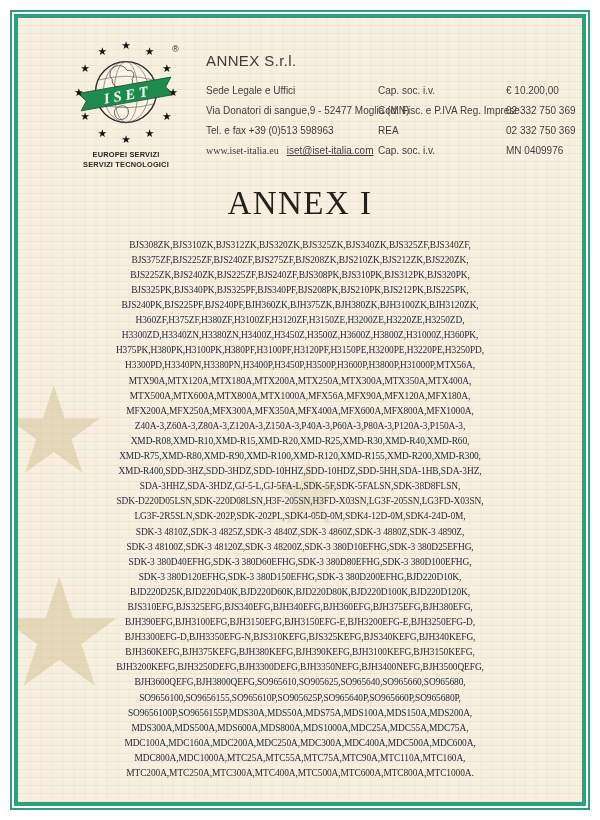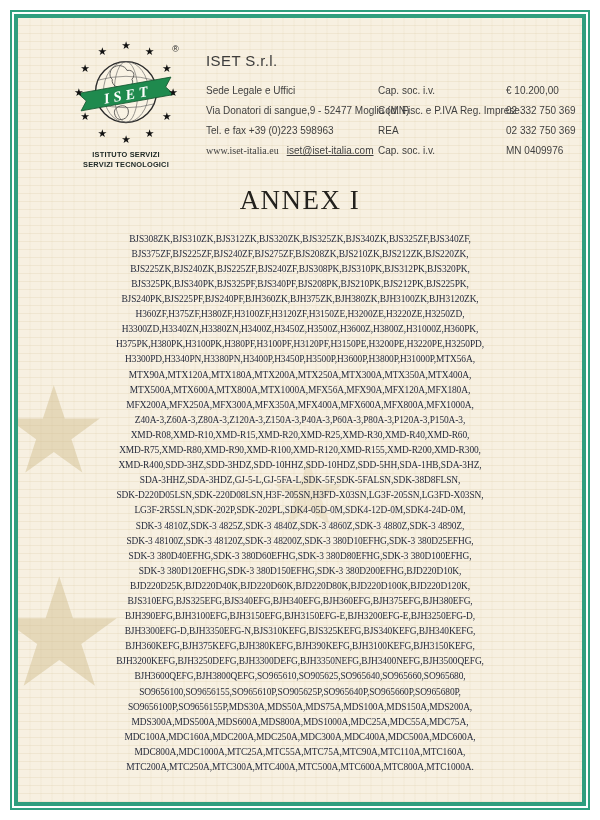--- a/index.html
+++ b/index.html
@@ -19,21 +19,21 @@
   .logo-wrap{width:128px;flex:0 0 128px;text-align:center;}
   .logo-wrap svg{display:block;margin:0 auto;}
   .logo-caption{margin-top:2px;font-size:7.4px;font-weight:bold;color:#202a27;letter-spacing:.2px;line-height:1.4;}
   .hdr-right{flex:1;padding-left:16px;padding-top:14px;}
   .company{font-size:15px;color:#3c3c3c;letter-spacing:.4px;margin:0 0 16px 0;font-weight:400;}
   .info-grid{display:grid;grid-template-columns:172px 128px 1fr;row-gap:9px;font-size:10px;color:#3f3f3f;}
   .info-grid .c{white-space:nowrap;}
   .email{ text-decoration:underline;margin-left:8px;cursor:pointer;}
   .website{cursor:pointer;font-family:Liberation Serif, serif;}
   .annex-title{position:relative;z-index:1;text-align:center;font-family:"Liberation Serif",serif;font-weight:400;
-    font-size:27px;letter-spacing:1.5px;color:#23211d;margin:14px 0 0 0;}
+    font-size:33px;letter-spacing:1.5px;color:#23211d;margin:14px 0 0 0;}
   .annex-body{position:relative;z-index:1;margin-top:15px;text-align:center;
     font-family:"Liberation Serif",serif;font-size:10px;line-height:15.1px;color:var(--body-ink,#262b3c);
     transform:scaleX(.94);transform-origin:50% 0;}
   .annex-line{white-space:nowrap;letter-spacing:-0.1px;}
 </style>
 </head>
 <body>
 
 <div class="stage">
   <div class="frame-outer">
@@ -69,37 +69,37 @@
                   <text x="58.0" y="107.0" text-anchor="middle" font-size="11" fill="#111">★</text>
                   <text x="34.0" y="100.6" text-anchor="middle" font-size="11" fill="#111">★</text>
                   <text x="16.4" y="83.0" text-anchor="middle" font-size="11" fill="#111">★</text>
                   <text x="10.0" y="59.0" text-anchor="middle" font-size="11" fill="#111">★</text>
                   <text x="16.4" y="35.0" text-anchor="middle" font-size="11" fill="#111">★</text>
                   <text x="34.0" y="17.4" text-anchor="middle" font-size="11" fill="#111">★</text>
                 </g>
               <text x="105" y="14" font-size="9" fill="#222">®</text>
             </svg>
             <div class="logo-caption">
-              <div>ISTITUTO SERVIZI</div>
+              <div>EUROPEI SERVIZI</div>
               <div>SERVIZI TECNOLOGICI</div>
             </div>
           </div>
 
           <div class="hdr-right">
-            <div class="company">ISET S.r.l.</div>
+            <div class="company">ANNEX S.r.l.</div>
             <div class="info-grid">
               <div class="c">Sede Legale e Uffici</div>
               <div class="c">Cap. soc. i.v.</div>
               <div class="c">€ 10.200,00</div>
 
               <div class="c">Via Donatori di sangue,9 - 52477 Moglia (MN)</div>
               <div class="c">Cod. Fisc. e P.IVA Reg. Imprese</div>
               <div class="c">02 332 750 369</div>
 
-              <div class="c">Tel. e fax +39 (0)223 598963</div>
+              <div class="c">Tel. e fax +39 (0)513 598963</div>
               <div class="c">REA</div>
               <div class="c">02 332 750 369</div>
 
               <div class="c">
                 <span class="website">www.iset-italia.eu</span><span class="email">iset@iset-italia.com</span>
               </div>
               <div class="c">Cap. soc. i.v.</div>
               <div class="c">MN 0409976</div>
             </div>
           </div>

